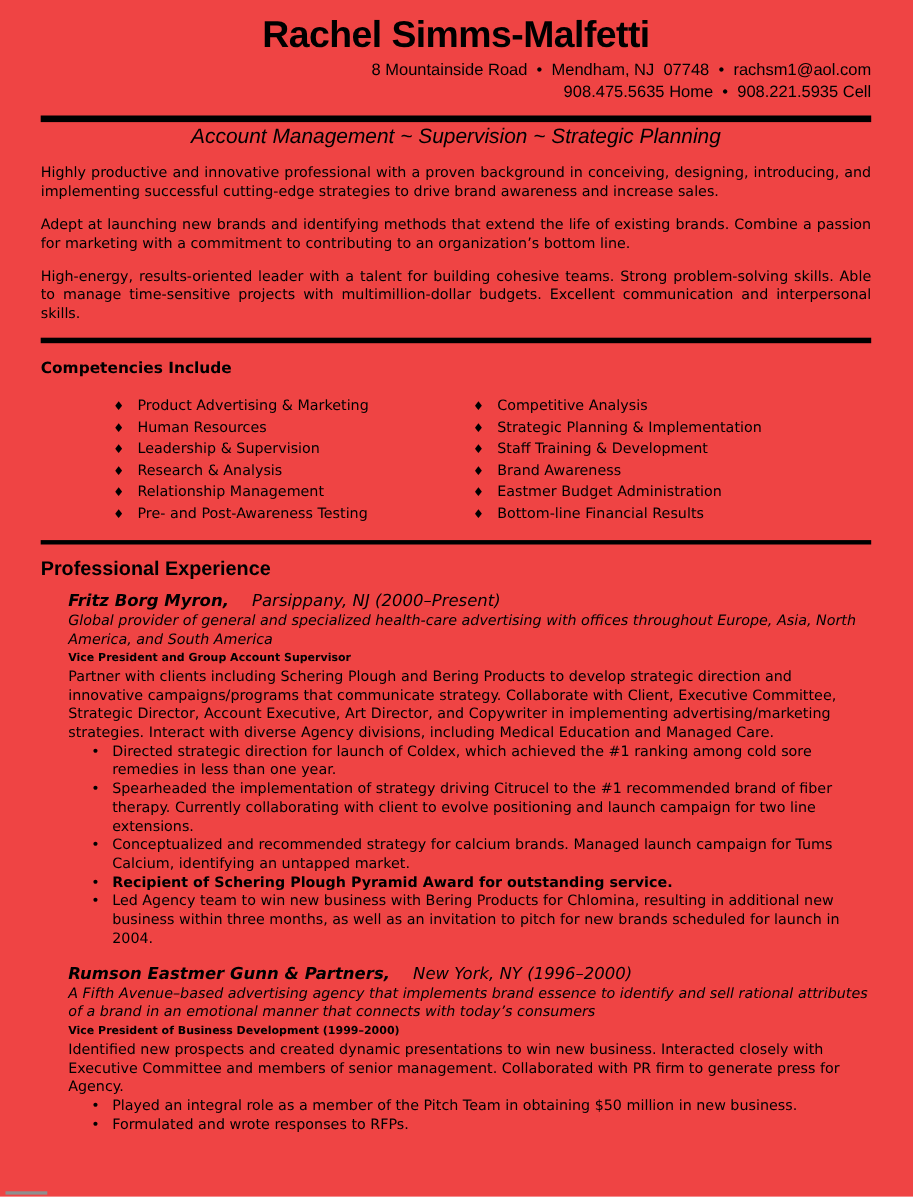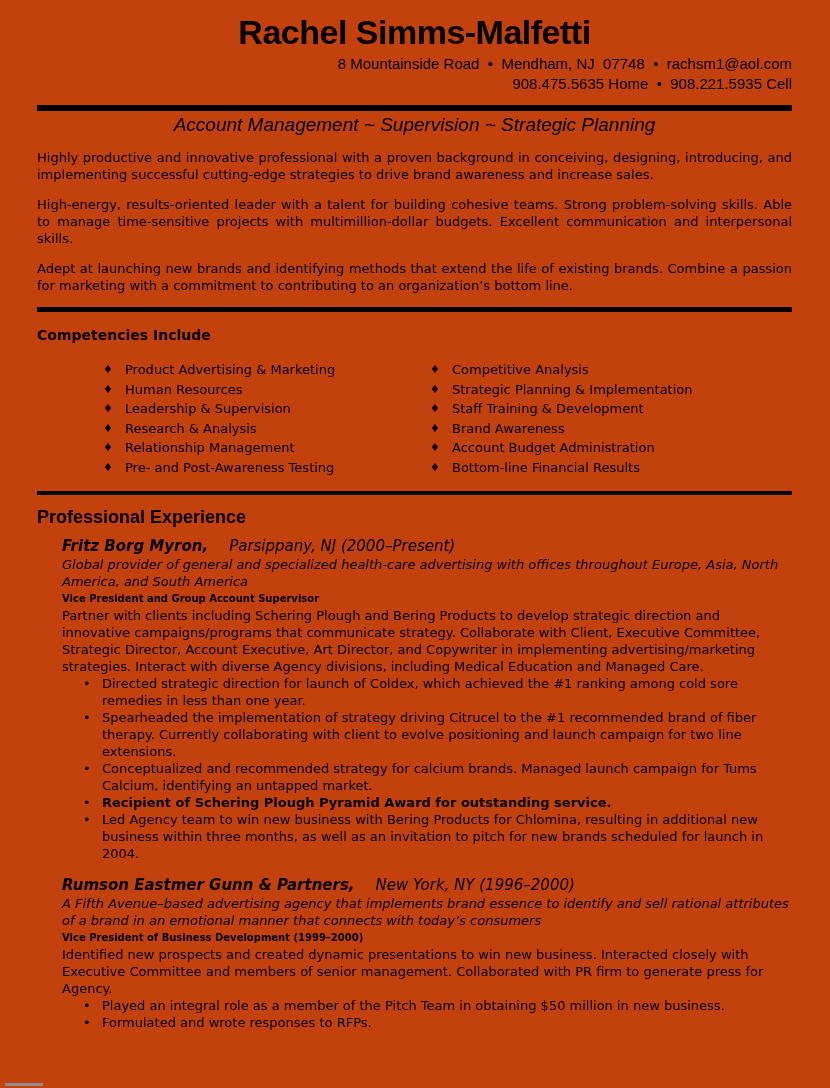--- a/index.html
+++ b/index.html
@@ -1,21 +1,21 @@
 <!DOCTYPE html>
 <html><head>
 <meta charset="utf-8">
 <style>
   html, body { margin: 0; padding: 0; background: #ffffff; }
   .page {
     position: relative;
     width: 830px;
     height: 1088px;
     margin: 0 auto;
-    background: #c2410c;
+    background: #ef4444;
     color: #000000;
     overflow: hidden;
     font-family: "DejaVu Sans", sans-serif;
   }
   .content { padding: 0 38px 0 37px; }
 
   
   .candidate-name {
     margin: 13px 0 0 0;
     text-align: center;
@@ -138,22 +138,22 @@
 
     <h1 class="candidate-name">Rachel Simms-Malfetti</h1>
     <div class="contact first">8 Mountainside Road  •  Mendham, NJ  07748  •  rachsm1@aol.com</div>
     <div class="contact">908.475.5635 Home  •  908.221.5935 Cell</div>
 
     <div class="rule rule-1"></div>
 
     <div class="doc-subtitle">Account Management ~ Supervision ~ Strategic Planning</div>
 
     <p class="summary-paragraph">Highly productive and innovative professional with a proven background in conceiving, designing, introducing, and implementing successful cutting-edge strategies to drive brand awareness and increase sales.</p>
+    <p class="summary-paragraph">Adept at launching new brands and identifying methods that extend the life of existing brands. Combine a passion for marketing with a commitment to contributing to an organization’s bottom line.</p>
     <p class="summary-paragraph">High-energy, results-oriented leader with a talent for building cohesive teams. Strong problem-solving skills. Able to manage time-sensitive projects with multimillion-dollar budgets. Excellent communication and interpersonal skills.</p>
-    <p class="summary-paragraph">Adept at launching new brands and identifying methods that extend the life of existing brands. Combine a passion for marketing with a commitment to contributing to an organization’s bottom line.</p>
 
     <div class="rule rule-2"></div>
 
     <h3 class="section-heading-small">Competencies Include</h3>
 
     <div class="competency-grid">
       <ul>
   <li>
     <span class="diamond">♦</span>
     <span>Product Advertising &amp; Marketing</span>
@@ -200,21 +200,21 @@
     <span>Staff Training &amp; Development</span>
   </li>
 
   <li>
     <span class="diamond">♦</span>
     <span>Brand Awareness</span>
   </li>
 
   <li>
     <span class="diamond">♦</span>
-    <span>Account Budget Administration</span>
+    <span>Eastmer Budget Administration</span>
   </li>
 
   <li>
     <span class="diamond">♦</span>
     <span>Bottom-line Financial Results</span>
   </li>
 </ul>
     </div>
 
     <div class="rule rule-3"></div>

